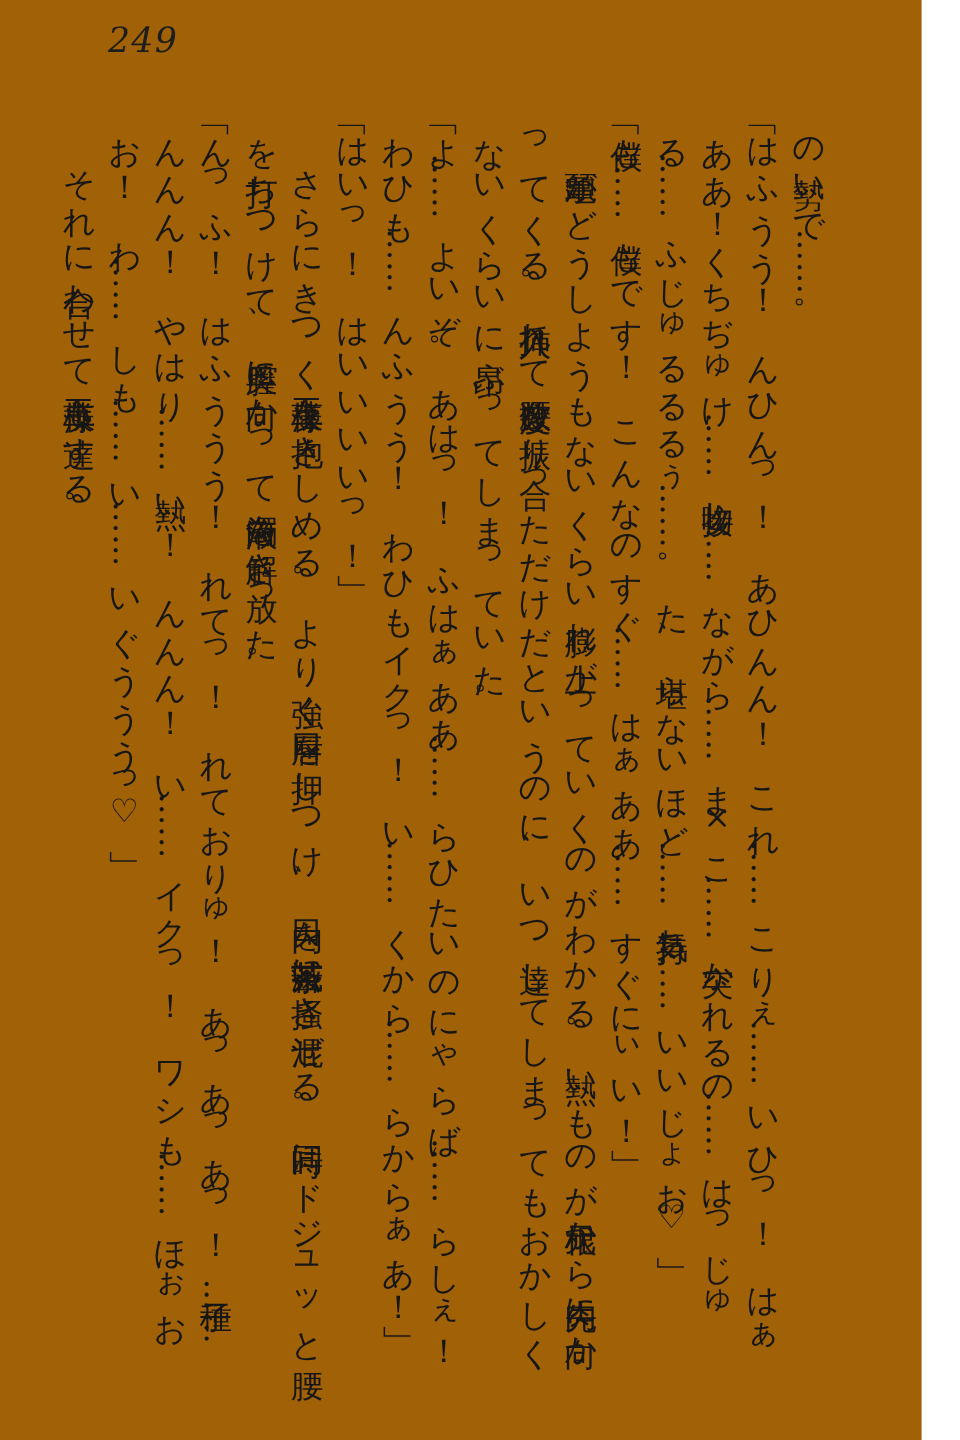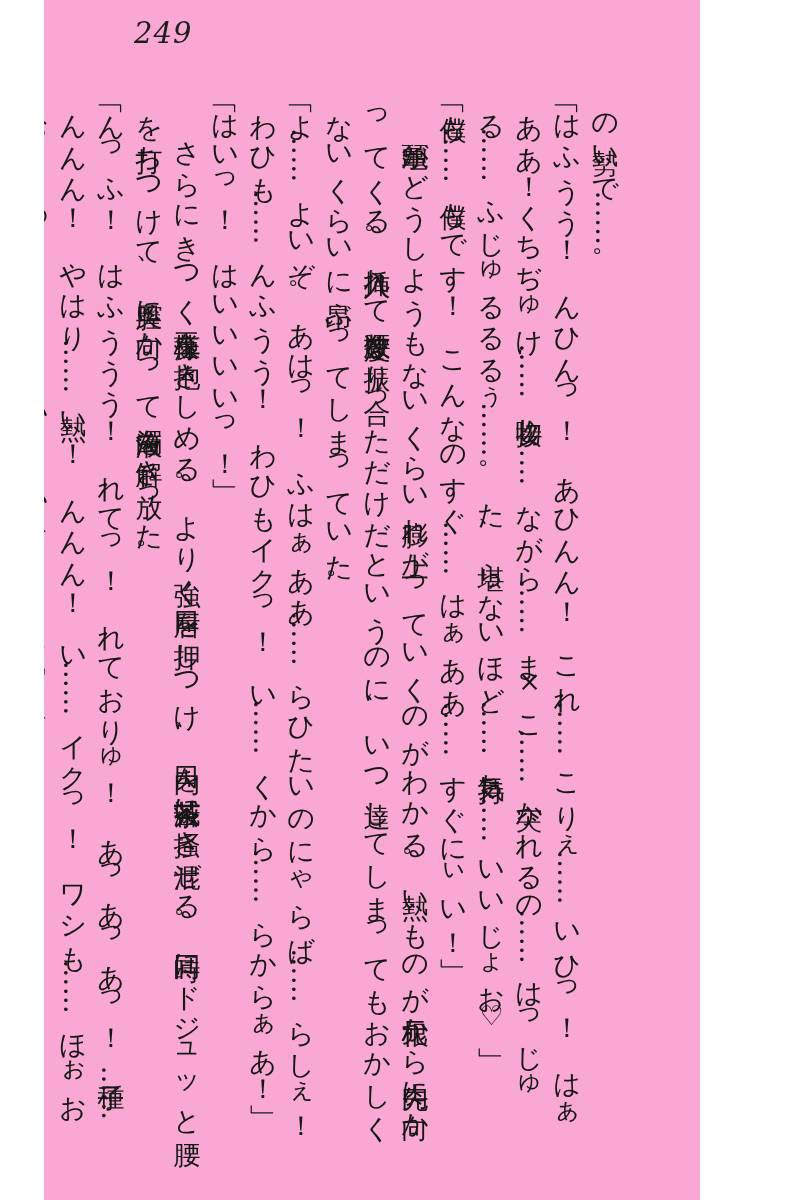--- a/index.html
+++ b/index.html
@@ -1,26 +1,25 @@
 <!DOCTYPE html>
 <html lang="ja"><head>
 <meta charset="utf-8">
 <style>
   * { margin: 0; padding: 0; box-sizing: border-box; }
   html, body { background: #ffffff; }
 
   .page {
     position: relative;
-    width: 656px;
+    width: 768px;
     height: 1200px;
-    background: #f9a8d4;
+    background: #a16207;
     font-family: "DejaVu Serif", "Liberation Serif", serif;
     color: #161616;
     overflow: hidden;
-    margin-left: 44px;
   }
 
   .page-number {
     position: absolute;
     top: 16px;
     left: 90px;
     font-size: 29px;
     font-style: italic;
     letter-spacing: 1px;
     color: #1d1d1d;

